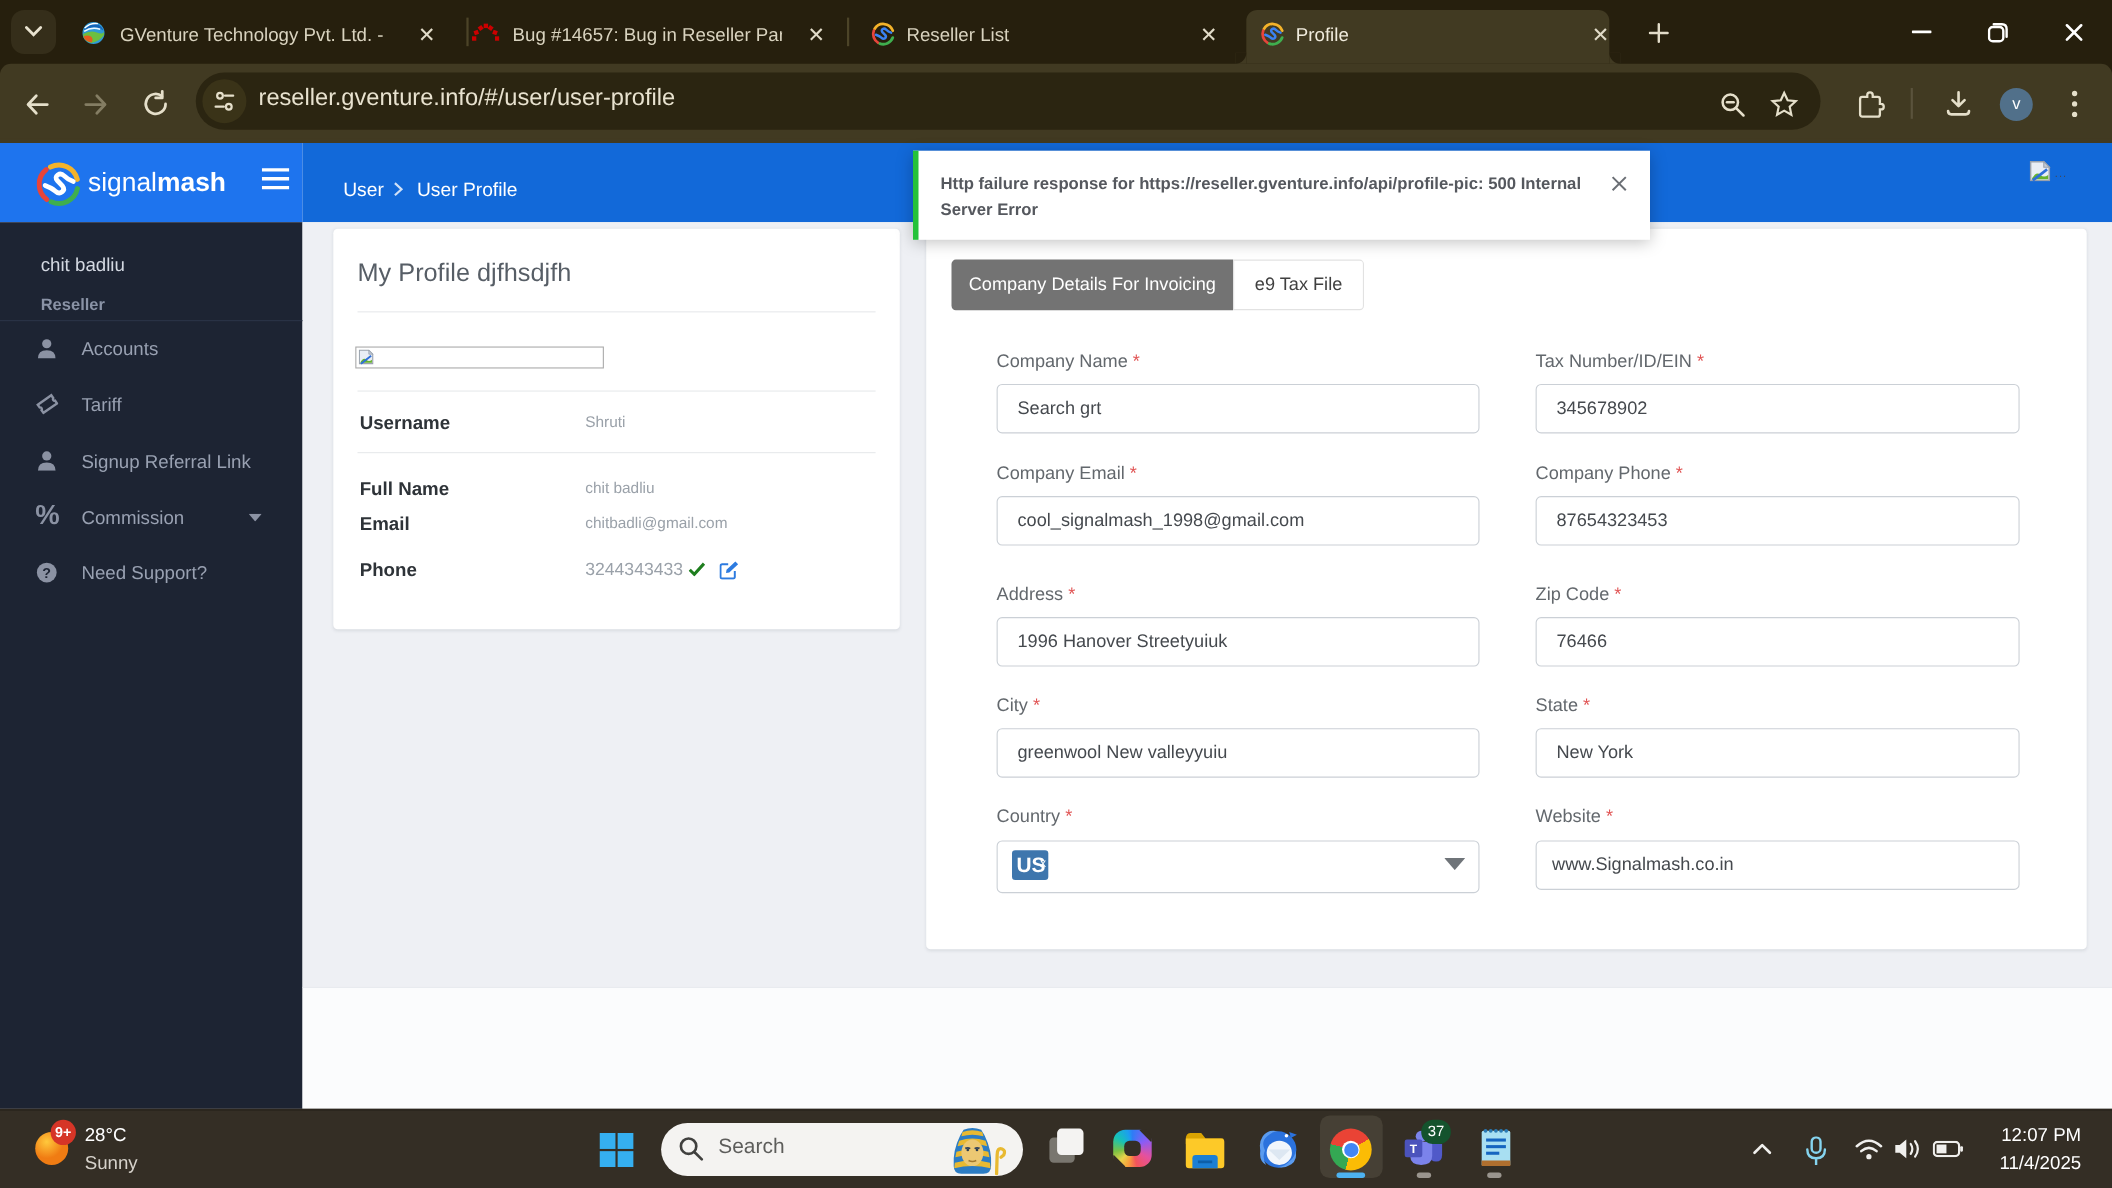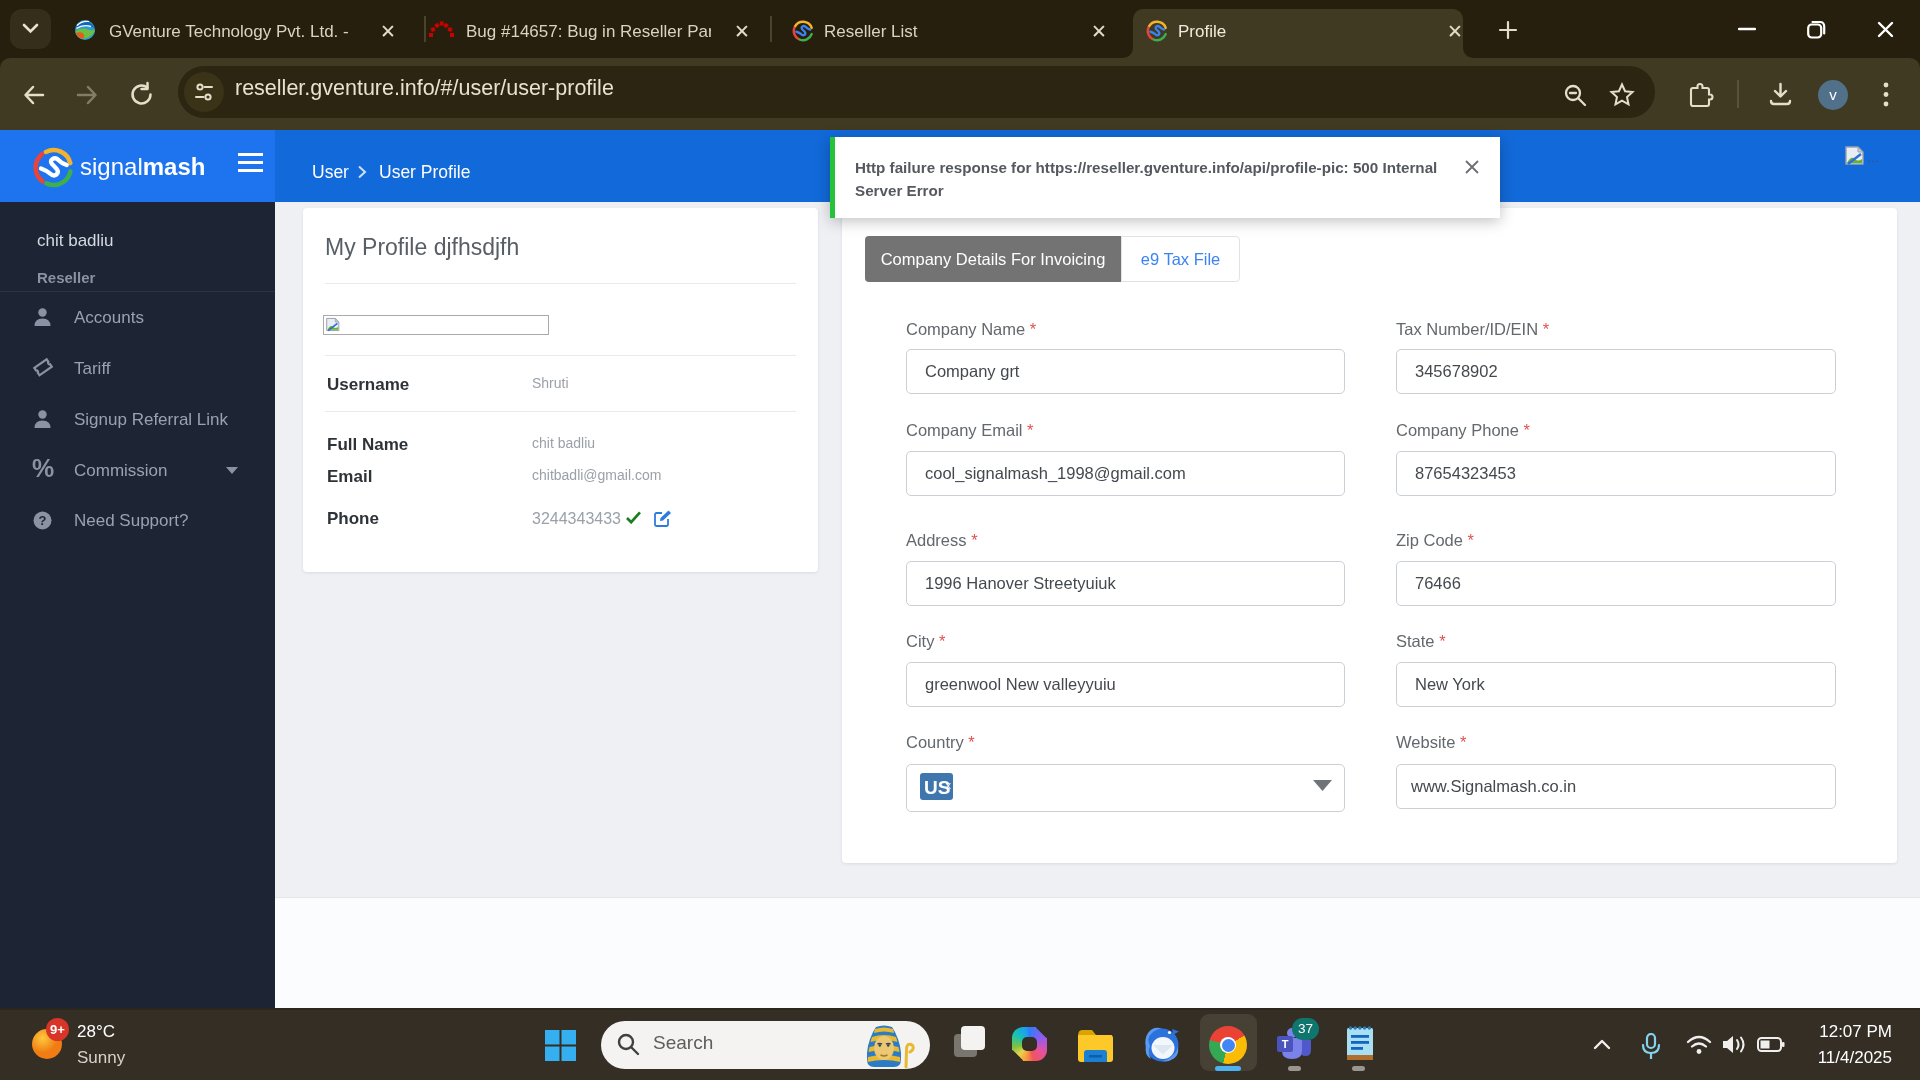--- a/index.html
+++ b/index.html
@@ -257,24 +257,24 @@
     <path d="M1 7.5 L5.5 12 L15 1.5" stroke="#1e7e1e" stroke-width="3" fill="none"></path>
   </svg>
 <svg class="abs" style="left:654px;top:510px;" width="18" height="17" viewBox="0 0 18 17">
   <path d="M14 9 V14.5 A1.5 1.5 0 0 1 12.5 16 H2.5 A1.5 1.5 0 0 1 1 14.5 V4.5 A1.5 1.5 0 0 1 2.5 3 H8" fill="none" stroke="#2d7be0" stroke-width="1.8"></path>
   <path d="M6.5 8 L14.5 0.5 L17 3 L9 10.5 L6 11 Z" fill="#2d7be0"></path>
 </svg>
 
 <div class="abs card" style="left:842px;top:208px;width:1055px;height:655px;"></div>
 
 <div class="abs" style="left:865px;top:236px;width:256px;height:46px;background:#737373;border-radius:4px 0 0 4px;color:#fff;font-size:16.5px;text-align:center;line-height:46px;">Company Details For Invoicing</div>
-<div class="abs" style="left:1121px;top:236px;width:119px;height:46px;background:#fff;border:1px solid #e2e2e2;border-radius:0 4px 4px 0;color:#3b82f6;font-size:16.5px;text-align:center;line-height:44px;">e9 Tax File</div>
+<div class="abs" style="left:1121px;top:236px;width:119px;height:46px;background:#fff;border:1px solid #e2e2e2;border-radius:0 4px 4px 0;color:#404040;font-size:16.5px;text-align:center;line-height:44px;">e9 Tax File</div>
 
 <div class="abs flabel" style="left:906px;top:320px;">Company Name <span class="req">*</span></div>
-<div class="abs input" style="left:906px;top:349px;width:439px;height:45px;">Company grt</div>
+<div class="abs input" style="left:906px;top:349px;width:439px;height:45px;">Search grt</div>
 <div class="abs flabel" style="left:1396px;top:320px;">Tax Number/ID/EIN <span class="req">*</span></div>
 <div class="abs input" style="left:1396px;top:349px;width:440px;height:45px;">345678902</div>
 
 <div class="abs flabel" style="left:906px;top:421px;">Company Email <span class="req">*</span></div>
 <div class="abs input" style="left:906px;top:451px;width:439px;height:45px;">cool_signalmash_1998@gmail.com</div>
 <div class="abs flabel" style="left:1396px;top:421px;">Company Phone <span class="req">*</span></div>
 <div class="abs input" style="left:1396px;top:451px;width:440px;height:45px;">87654323453</div>
 
 <div class="abs flabel" style="left:906px;top:531px;">Address <span class="req">*</span></div>
 <div class="abs input" style="left:906px;top:561px;width:439px;height:45px;">1996 Hanover Streetyuiuk</div>
@@ -383,21 +383,21 @@
 <div class="abs" style="left:1215px;top:1066px;width:26px;height:5px;border-radius:3px;background:#4db2f0;"></div>
 
 <svg class="abs" style="left:1275px;top:1026px;" width="38" height="36" viewBox="0 0 38 36">
   <circle cx="17" cy="7" r="5" fill="#7b83eb"></circle>
   <circle cx="29" cy="9" r="4" fill="#5059c9"></circle>
   <path d="M25 14 H36 V24 Q36 30 30.5 30 Q25 30 25 24 Z" fill="#5059c9"></path>
   <path d="M7 14 Q7 12 9 12 H25 Q27 12 27 14 V25 Q27 33 17 33 Q7 33 7 25 Z" fill="#7b83eb"></path>
   <rect x="2" y="10" width="16" height="16" rx="2" fill="#4b53bc"></rect>
   <text x="10" y="22" font-size="11" font-weight="bold" fill="#fff" text-anchor="middle" font-family="Liberation Sans">T</text>
 </svg>
-<div class="abs" style="left:1292px;top:1018px;width:27px;height:22px;border-radius:11px;background:#0f766e;color:#fff;font-size:13.5px;text-align:center;line-height:22px;">37</div>
+<div class="abs" style="left:1292px;top:1018px;width:27px;height:22px;border-radius:11px;background:#14532d;color:#fff;font-size:13.5px;text-align:center;line-height:22px;">37</div>
 <div class="abs" style="left:1288px;top:1066px;width:13px;height:5px;border-radius:3px;background:#9a958e;"></div>
 
 <svg class="abs" style="left:1345px;top:1025px;" width="30" height="39" viewBox="0 0 30 39">
   <rect x="2" y="3" width="26" height="32" rx="1.5" fill="#a8dff2"></rect>
   <rect x="2" y="30" width="26" height="5" fill="#b06f2e"></rect>
   <rect x="6" y="10" width="18" height="2.8" fill="#1565c0"></rect>
   <rect x="6" y="16" width="18" height="2.8" fill="#1565c0"></rect>
   <rect x="6" y="22" width="12" height="2.8" fill="#1565c0"></rect>
   <g fill="#2a7ab5">
       <circle cx="5.5" cy="3" r="1.7"></circle>

